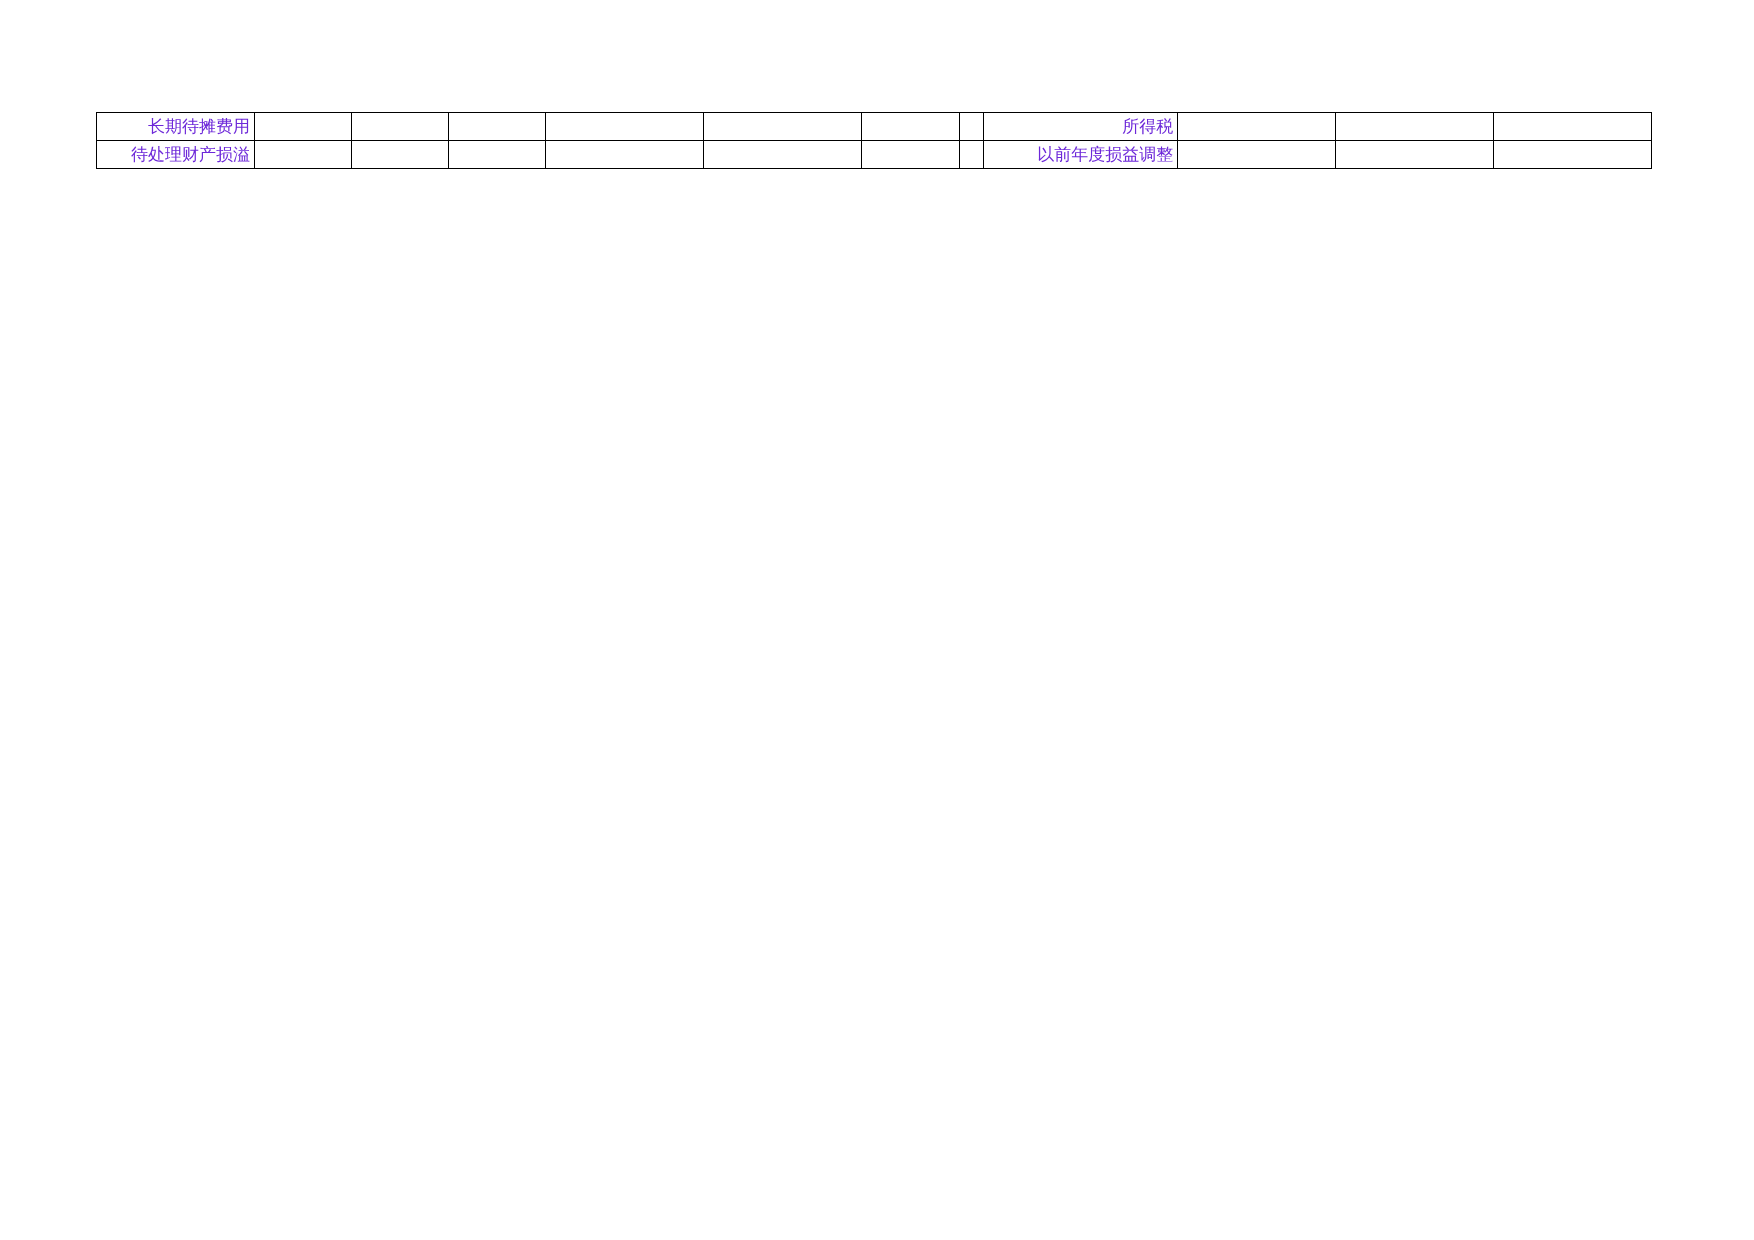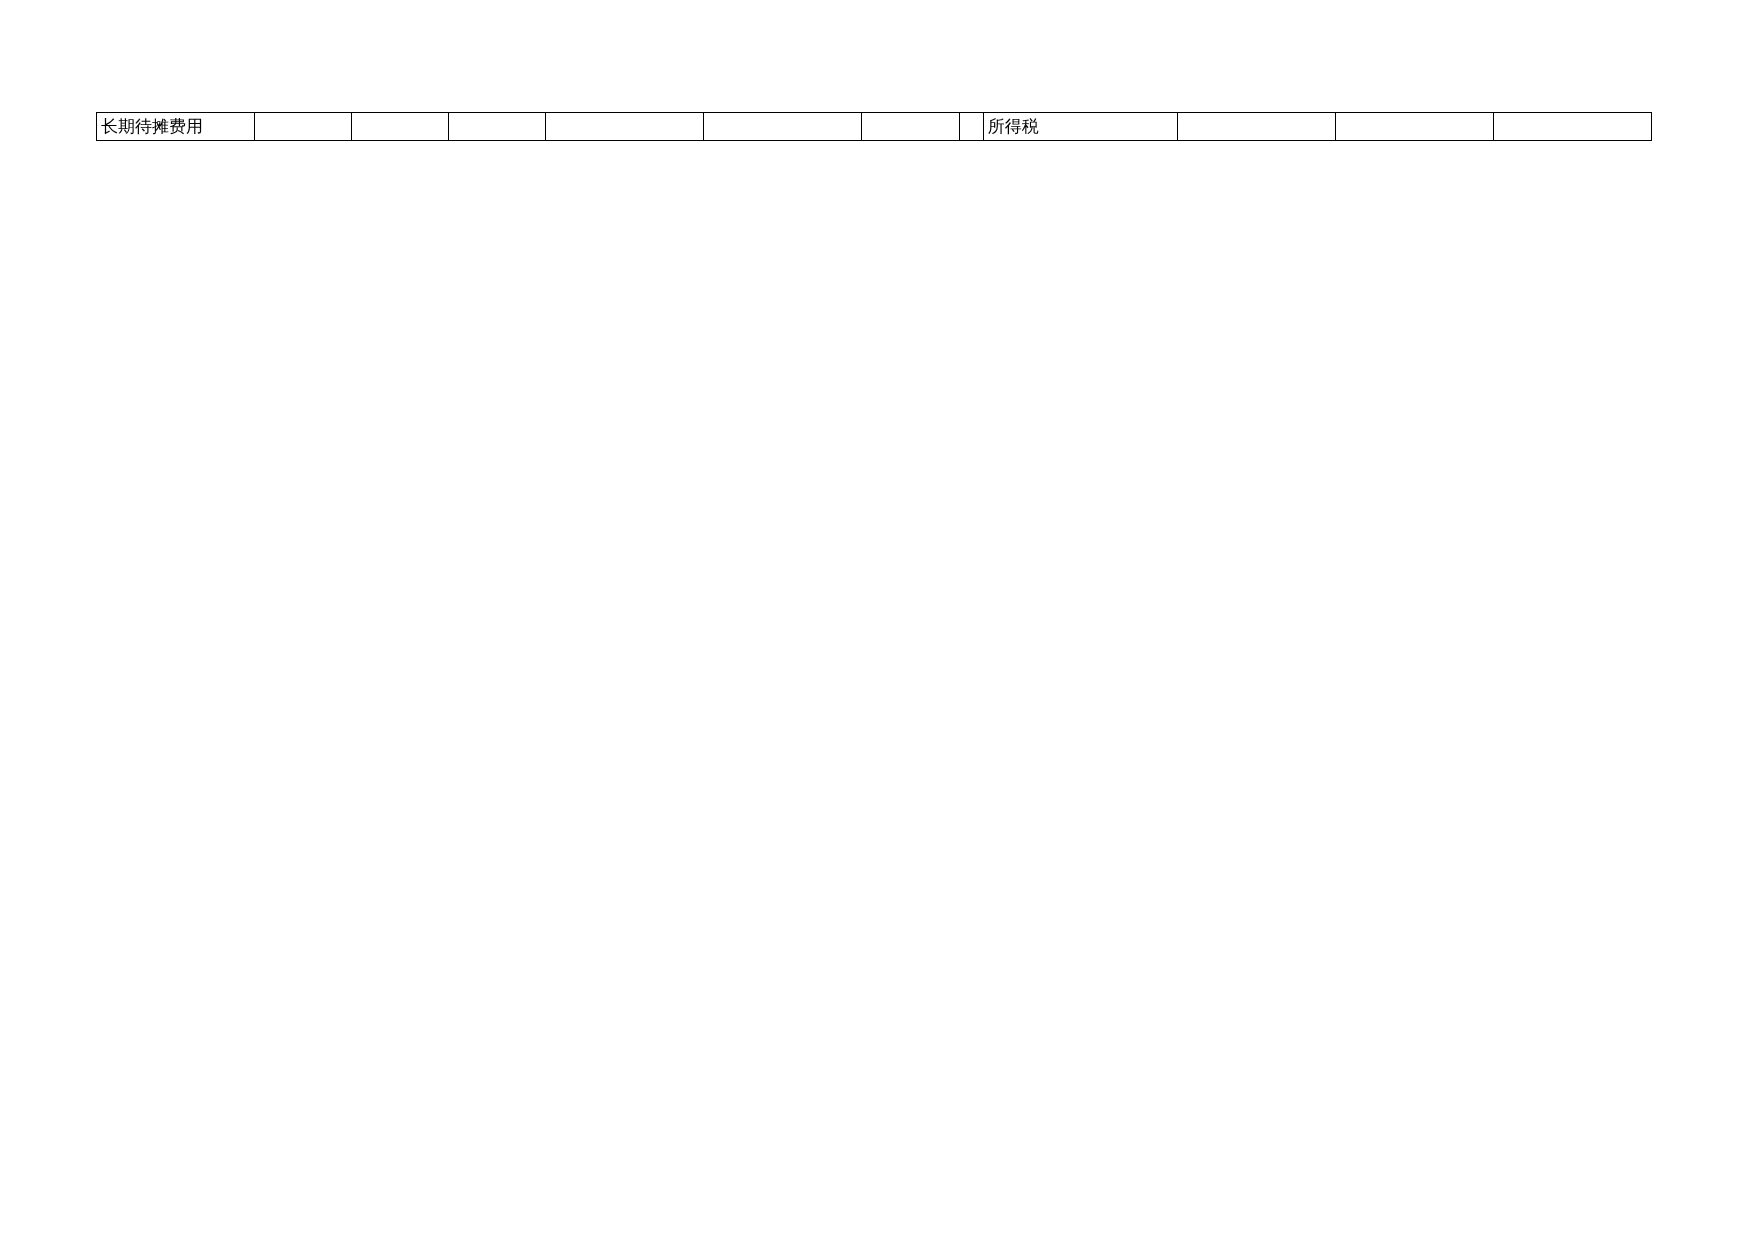--- a/index.html
+++ b/index.html
@@ -22,25 +22,26 @@
     }
     table {
       border-collapse: collapse;
       width: 100%;
       table-layout: fixed;
     }
     td {
       border: 1px solid #000;
       height: 26px;
       font-size: 17px;
-      color: #000000;
+      color: #6d28d9;
       padding: 2px 4px;
       vertical-align: middle;
       overflow: hidden;
       white-space: nowrap;
+      text-align: right;
     }
     .col-0 { width: 130px; }
     .col-1 { width: 80px; }
     .col-2 { width: 80px; }
     .col-3 { width: 80px; }
     .col-4 { width: 130px; }
     .col-5 { width: 130px; }
     .col-6 { width: 80px; }
     .col-7 { width: 20px; }
     .col-8 { width: 160px; }
@@ -61,15 +62,29 @@
         <td class="col-3"></td>
         <td class="col-4"></td>
         <td class="col-5"></td>
         <td class="col-6"></td>
         <td class="col-7"></td>
         <td class="col-8">所得税</td>
         <td class="col-9"></td>
         <td class="col-10"></td>
         <td class="col-11"></td>
       </tr>
+      <tr>
+        <td class="col-0">待处理财产损溢</td>
+        <td class="col-1"></td>
+        <td class="col-2"></td>
+        <td class="col-3"></td>
+        <td class="col-4"></td>
+        <td class="col-5"></td>
+        <td class="col-6"></td>
+        <td class="col-7"></td>
+        <td class="col-8">以前年度损益调整</td>
+        <td class="col-9"></td>
+        <td class="col-10"></td>
+        <td class="col-11"></td>
+      </tr>
     </tbody>
   </table>
 </div>
 
 </body></html>

